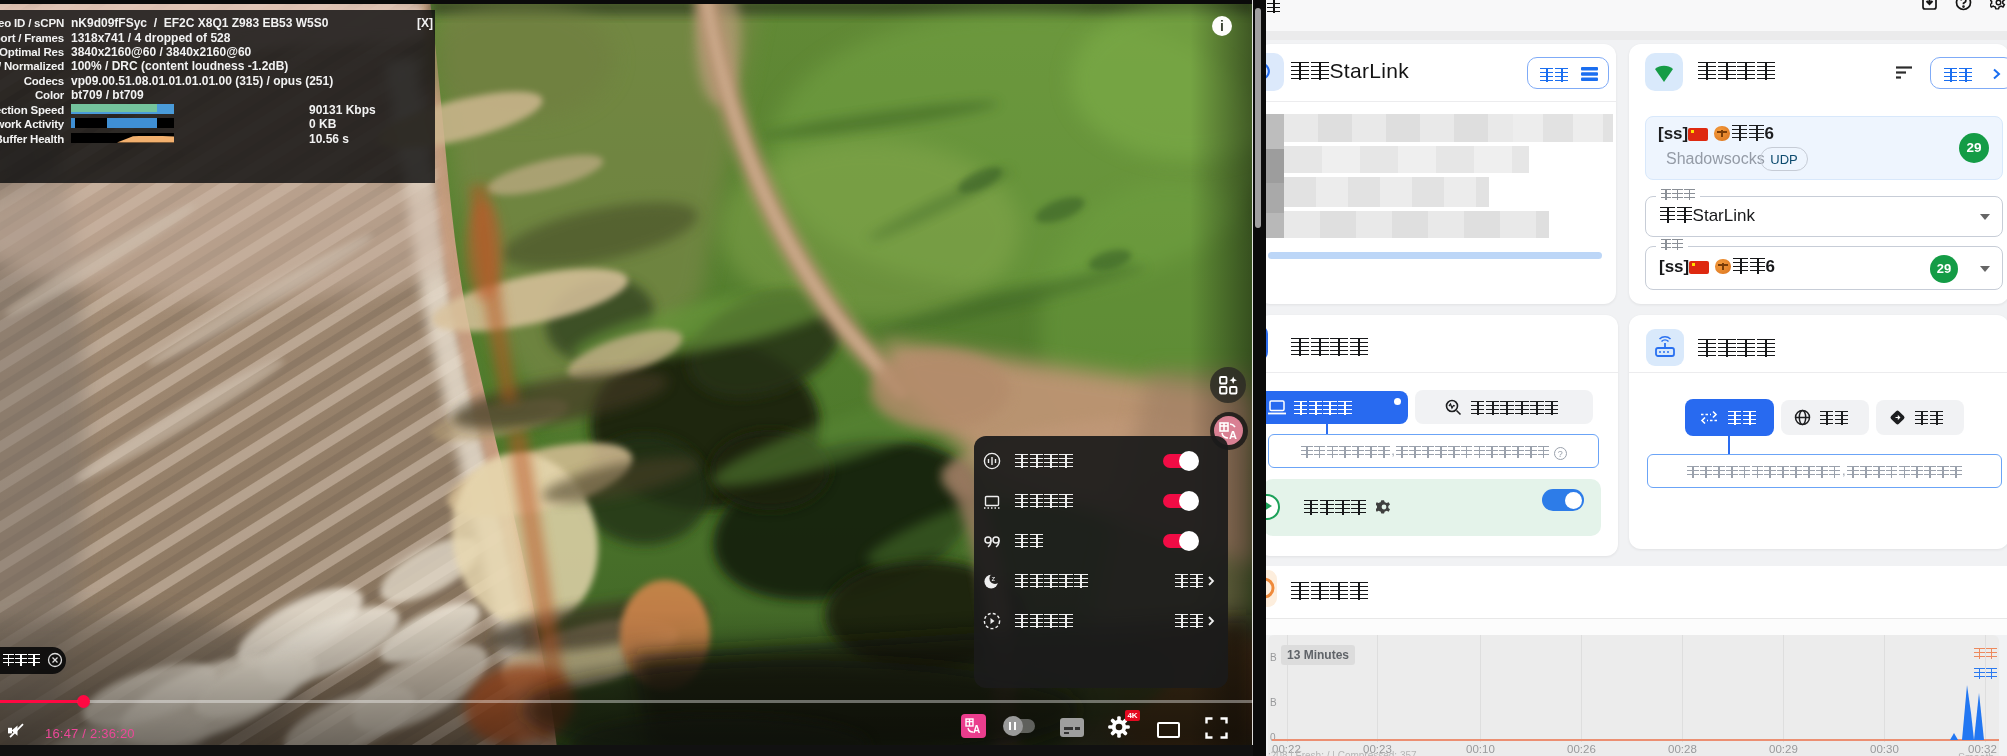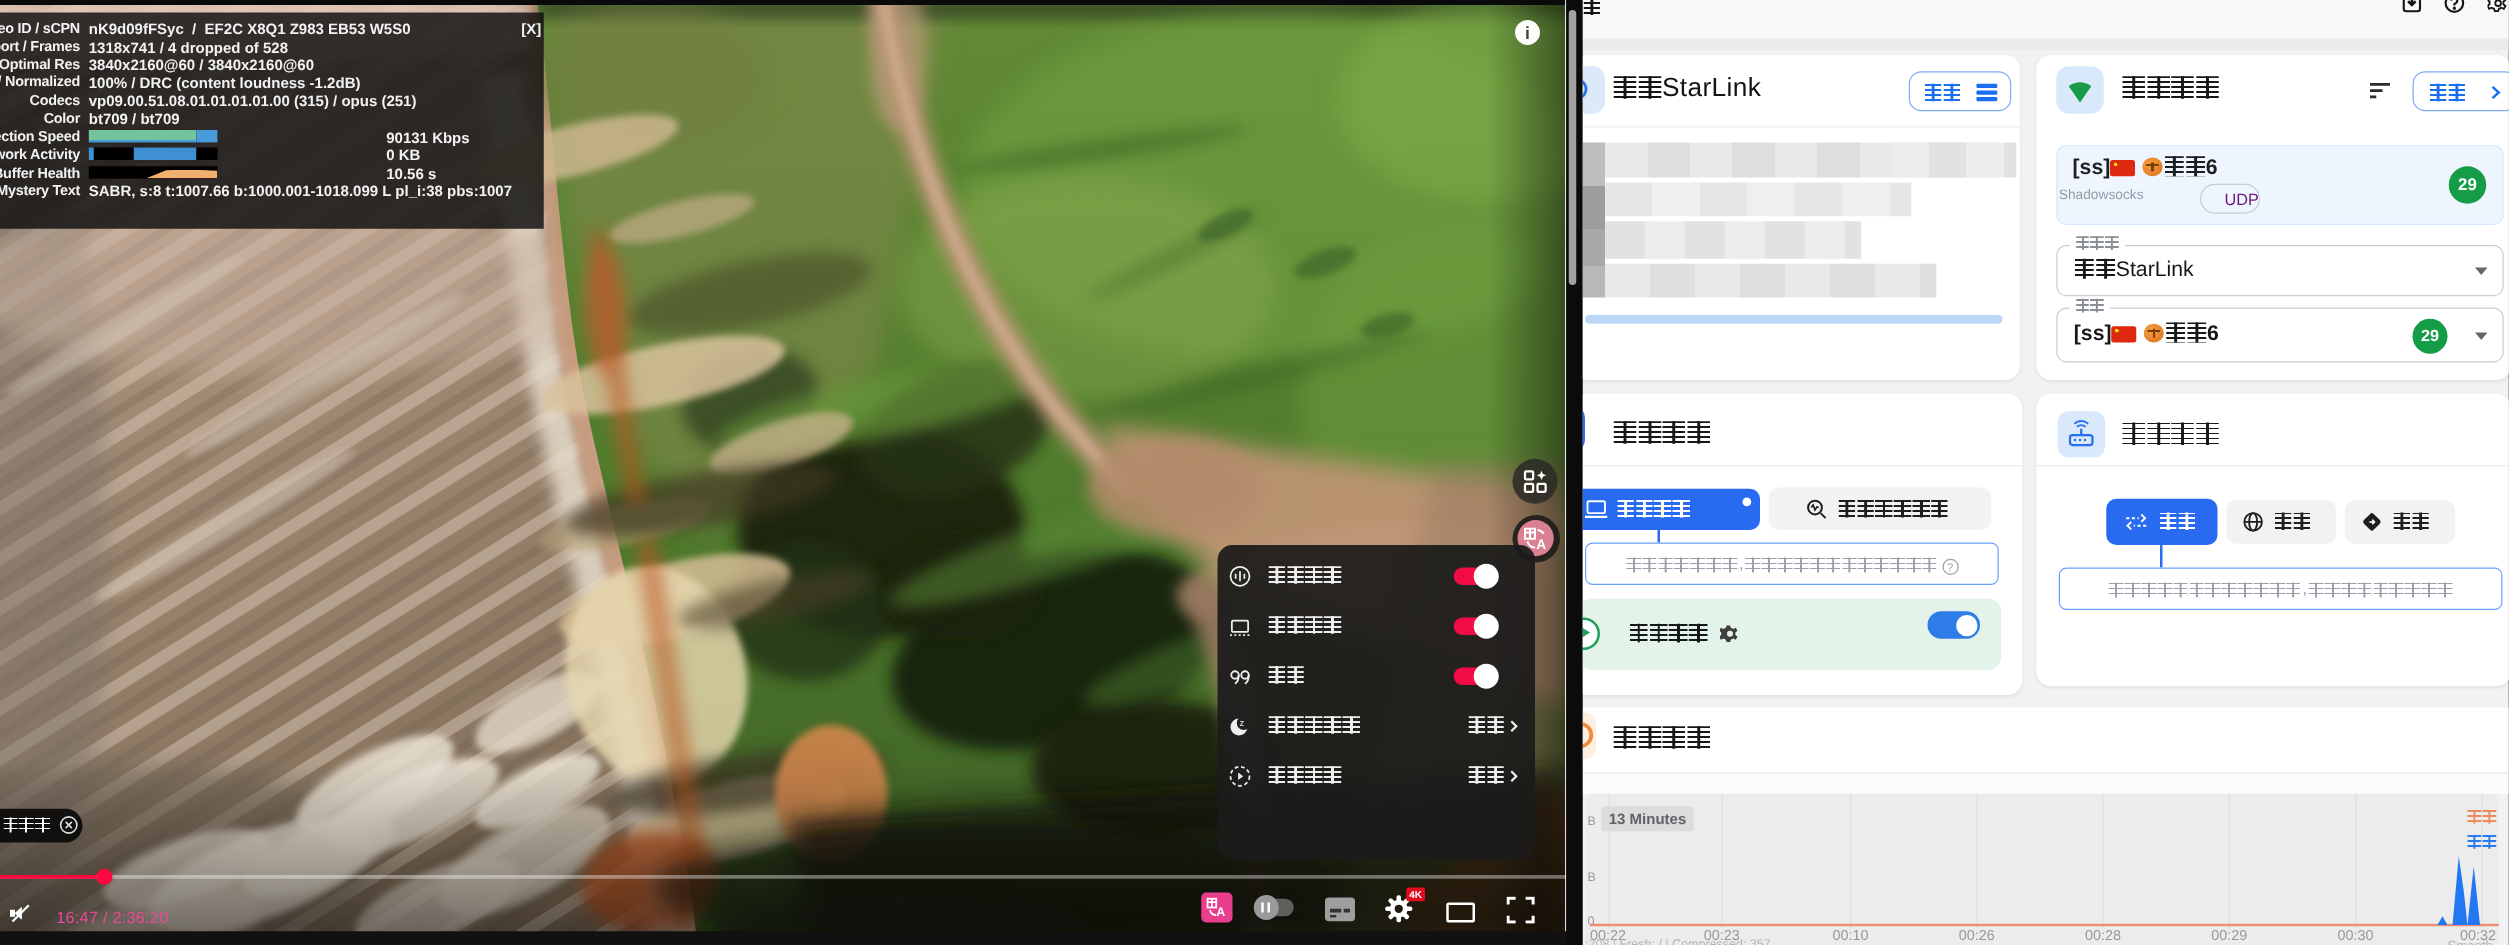--- a/index.html
+++ b/index.html
@@ -210,24 +210,20 @@
           </span>
           <span class="sx">0 KB</span>
         </div>
 <div class="sr" style="top:121.5px">
           <span class="sl">Buffer Health</span>
           <span class="sbar">
             <i style="position:absolute;left:46px;top:3px;width:57px;height:7px;background:#f2b06e;clip-path:polygon(0 100%,28% 10%,60% 0,100% 15%,100% 100%)"></i>
           </span>
           <span class="sx">10.56 s</span>
         </div>
-<div class="sr" style="top:136px">
-          <span class="sl">Mystery Text</span>
-          <span class="sv">SABR, s:8 t:1007.66 b:1000.001-1018.099 L pl_i:38 pbs:1007</span>
-        </div>
 </div>
 <div style="position:absolute;left:1212px;top:16px;width:20px;height:20px;border-radius:50%;background:#fdfdfb;color:#3c4434;font-weight:bold;font-size:14px;text-align:center;line-height:20px">i</div>
 <div style="position:absolute;left:1210px;top:367px;width:36px;height:36px;border-radius:50%;background:rgba(44,42,36,.85)">
 <svg width="36" height="36" viewBox="0 0 36 36" fill="none" stroke="#fff" stroke-width="1.8">
           <rect x="10" y="10" width="6.5" height="6.5" rx="1"></rect>
           <rect x="10" y="20" width="6.5" height="6.5" rx="1"></rect>
           <rect x="20" y="20" width="6.5" height="6.5" rx="1"></rect>
           <path d="M23.2 9.5 l1.1 2.6 2.6 1.1 -2.6 1.1 -1.1 2.6 -1.1 -2.6 -2.6 -1.1 2.6 -1.1 Z" fill="#fff" stroke="none"></path>
         </svg>
 </div>
@@ -426,22 +422,22 @@
           <line x1="2" y1="12.5" x2="7" y2="12.5"></line>
         </svg>
 <div class="obtn" style="left:301px;top:13px;width:84px;height:32px">
 <span style="position:absolute;left:12px;top:8px"><span class="g"></span><span class="g"></span></span>
 <svg style="position:absolute;left:58px;top:9px" width="14" height="14" viewBox="0 0 14 14" stroke="#1a6ef0" fill="none" stroke-width="2">
             <path d="M5,2.5 l5,4.5 -5,4.5"></path>
           </svg>
 </div>
 <div class="sel" style="left:16px;top:72px;width:358px;height:64px;background:#eef5fe;border:1px solid #d8e8fb">
 <span style="position:absolute;left:12px;top:7px;font-size:17px;color:#1d1e20;font-weight:bold">[ss]<span class="flag"></span> <span class="pump"></span><span class="g"></span><span class="g"></span>6</span>
-<span style="position:absolute;left:1px;top:33px;font-size:11px;color:#949ba6">Shadowsocks</span>
-<span style="position:absolute;left:114px;top:30px;width:48px;height:24px;border:1px solid #c6ccd6;border-radius:12px;color:#701a75;font-size:13px;text-align:right;line-height:24px">UDP</span>
+<span style="position:absolute;left:20px;top:33px;font-size:16px;color:#949ba6">Shadowsocks</span>
+<span style="position:absolute;left:114px;top:30px;width:48px;height:24px;border:1px solid #c6ccd6;border-radius:12px;color:#0c4a6e;font-size:13px;text-align:center;line-height:24px">UDP</span>
 <span class="badge" style="right:13px;top:16px;width:30px;height:30px;line-height:30px;font-size:13.5px">29</span>
 </div>
 <div class="sel" style="left:16px;top:152px;width:358px;height:41px">
 <span class="lab"><span class="g"></span><span class="g"></span><span class="g"></span></span>
 <span style="position:absolute;left:13px;top:9px;font-size:17px;color:#17181a"><span class="g"></span><span class="g"></span>StarLink</span>
 <span class="caret" style="right:12px;top:17px"></span>
 </div>
 <div class="sel" style="left:16px;top:202px;width:358px;height:44px">
 <span class="lab"><span class="g"></span><span class="g"></span></span>
 <span style="position:absolute;left:13px;top:10px;font-size:17px;color:#17181a;font-weight:bold">[ss]<span class="flag"></span> <span class="pump"></span><span class="g"></span><span class="g"></span>6</span>

